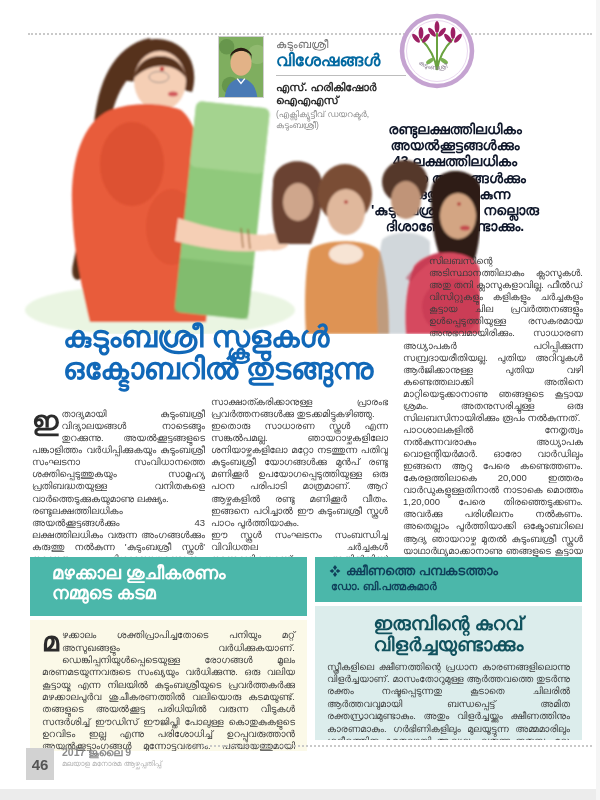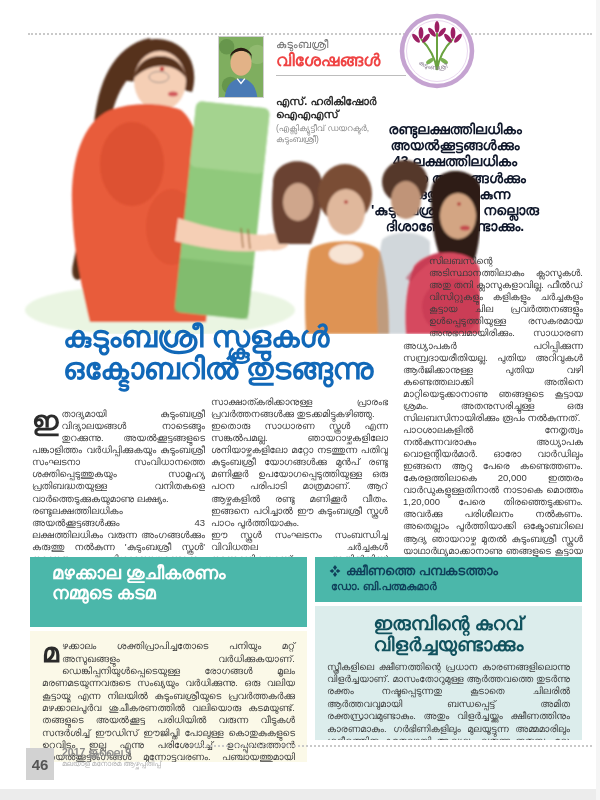--- a/index.html
+++ b/index.html
@@ -6,23 +6,23 @@
   *{box-sizing:border-box;}
   #page{
     position:relative;width:600px;height:800px;margin:0 auto;background:#ffffff;
     font-family:"Liberation Sans", sans-serif;overflow:hidden;
   }
   .dotted{position:absolute;border-top:2px dotted #c9c9c9;height:0;}
   
   #author-photo{position:absolute;left:218px;top:36px;width:46px;height:62px;border:1px solid #cfcfcf;}
   #byline{position:absolute;left:276px;top:38px;width:134px;}
   .series-label{font-size:11px;color:#6b6b6b;letter-spacing:.2px;}
-  .series-title{font-size:17px;font-weight:bold;color:#ef4444;margin-top:1px;line-height:1.05;}
+  .series-title{font-size:17px;font-weight:bold;color:#0369a1;margin-top:1px;line-height:1.05;}
   .byline-rule{border-top:1px solid #bdbdbd;margin-top:5px;width:130px;}
-  .author-name{font-size:11px;font-weight:bold;color:#2b2b2b;margin-top:19px;}
+  .author-name{font-size:11px;font-weight:bold;color:#2b2b2b;margin-top:5px;}
   .author-role{font-size:8.5px;color:#8a8a8a;margin-top:2px;}
   #logo{position:absolute;left:398px;top:12px;width:78px;height:78px;}
   
   #standfirst{
     position:absolute;left:318px;top:121px;width:274px;text-align:center;
     color:#0f172a;font-weight:bold;font-size:14px;line-height:1.16;white-space:pre-line;
   }
   
   #illos{position:absolute;left:10px;top:22px;width:470px;height:312px;}
   
@@ -37,21 +37,21 @@
   }
   #col1{left:32px;top:396px;width:173px;height:161px;}
   #col2{left:211px;top:396px;width:177px;height:161px;}
   #col3{left:403px;top:243px;width:180px;height:314px;}
   .dropcap{float:left;font-size:27px;line-height:.9;font-weight:bold;color:#2b2b2b;margin:1px 3px 0 0;}
   .wrapspacer{float:left;width:26px;height:80px;}
   
   #box-left{position:absolute;left:30px;top:557px;width:277px;}
   #box-left .hdr{
     background:#4bb7aa;color:#ffffff;font-weight:bold;font-size:18px;line-height:1.12;
-    padding:6px 10px 24px 22px;white-space:pre-line;
+    padding:6px 10px 13px 22px;white-space:pre-line;
   }
   #box-left .bod{
     background:#fbf9e8;margin-top:4px;padding:9px 12px 10px 12px;font-size:9.5px;line-height:1.3;
     color:#3c3c3c;text-align:justify;height:131px;overflow:hidden;
   }
   #box-right{position:absolute;left:315px;top:557px;width:267px;}
   #box-right .band{background:#4bb7aa;padding:6px 10px 5px 14px;height:45px;}
   .kicker-row{display:flex;align-items:center;gap:5px;}
   .kicker{font-size:13px;font-weight:bold;color:#0f3f5a;}
   .kicker-author{font-size:11px;font-weight:bold;color:#0f3f5a;margin-top:1px;margin-left:2px;}
@@ -61,21 +61,21 @@
   .box-right-headline{
     color:#11525e;font-weight:bold;font-size:19px;line-height:1.1;white-space:pre-line;margin-bottom:5px;text-align:center;
   }
   .box-right-text{font-size:9.5px;line-height:1.3;color:#3c3c3c;text-align:justify;}
   
   #pageno{
     position:absolute;left:26px;top:748px;width:28px;height:32px;background:#d2d2d2;
     color:#555;font-weight:bold;font-size:15px;display:flex;align-items:center;justify-content:center;
   }
   #footer-date{position:absolute;left:62px;top:746px;font-size:10.5px;font-weight:bold;color:#8a8a8a;}
-  #footer-pub{position:absolute;left:62px;top:759px;font-size:7.5px;color:#b0b0b0;font-family:Liberation Serif, serif;}
+  #footer-pub{position:absolute;left:62px;top:759px;font-size:7.5px;color:#b0b0b0;}
   #bottom-strip{position:absolute;left:0;top:789px;width:600px;height:11px;background:#ececec;}
   #right-strip{position:absolute;left:596px;top:0;width:4px;height:800px;background:#f5f5f5;}
 </style>
 </head>
 <body>
 
 <div id="page">
 
   <div class="dotted" style="left:28px;top:33px;width:564px;"></div>
 

